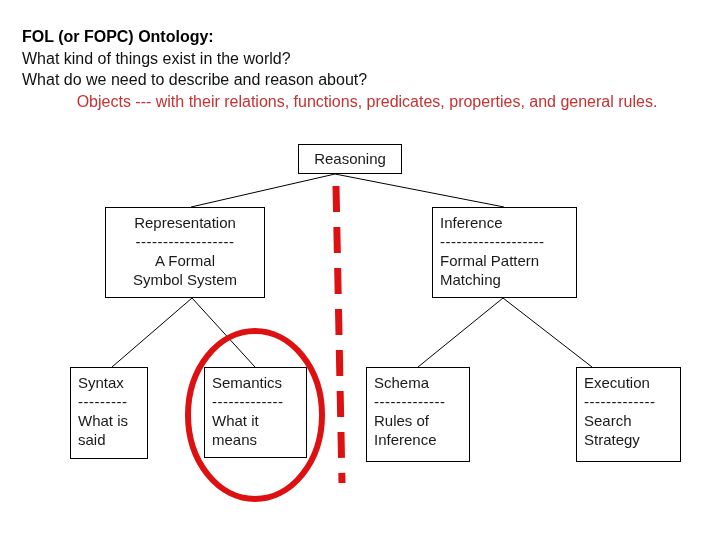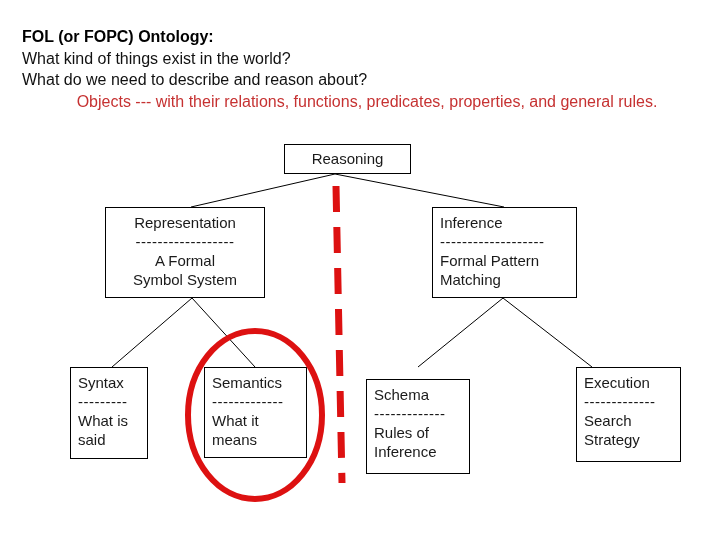--- a/index.html
+++ b/index.html
@@ -42,26 +42,26 @@
     white-space: nowrap;
   }
   .node.root {
     text-align: center;
     padding: 4px 0;
     font-size: 15px;
     line-height: 20px;
   }
   .node .divider { letter-spacing: 0.5px; }
   
-  .n-reasoning     { left: 284px; top: 144px; width: 127px; height: 30px; }
+  .n-reasoning     { left: 298px; top: 144px; width: 104px; height: 30px; }
   .n-representation{ left: 105px; top: 207px; width: 160px; height: 91px; text-align: center; }
   .n-inference     { left: 432px; top: 207px; width: 145px; height: 91px; }
   .n-syntax        { left: 70px;  top: 367px; width: 78px;  height: 92px; }
   .n-semantics     { left: 204px; top: 367px; width: 103px; height: 91px; }
-  .n-schema        { left: 366px; top: 367px; width: 104px; height: 95px; margin-top: 12px; }
+  .n-schema        { left: 366px; top: 367px; width: 104px; height: 95px; }
   .n-execution     { left: 540px; top: 367px; width: 105px; height: 95px; margin-left: 36px; }
 </style>
 </head>
 <body>
 
 <div class="slide">
 
   <div class="title-block">
     <div class="slide-title">FOL (or FOPC) Ontology:</div>
     <div>What kind of things exist in the world?</div>

